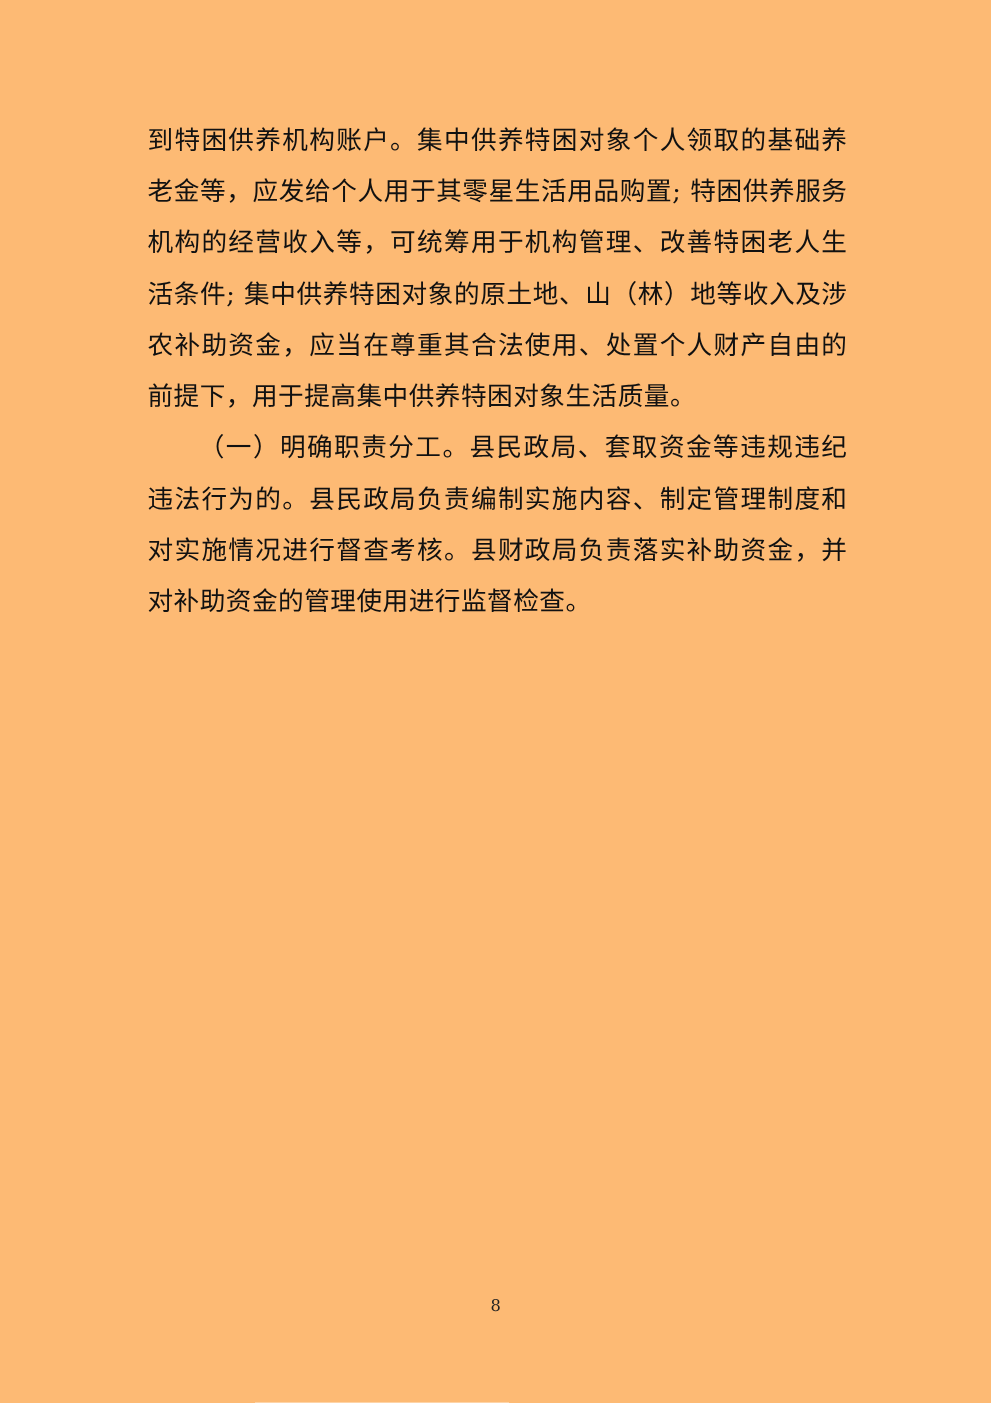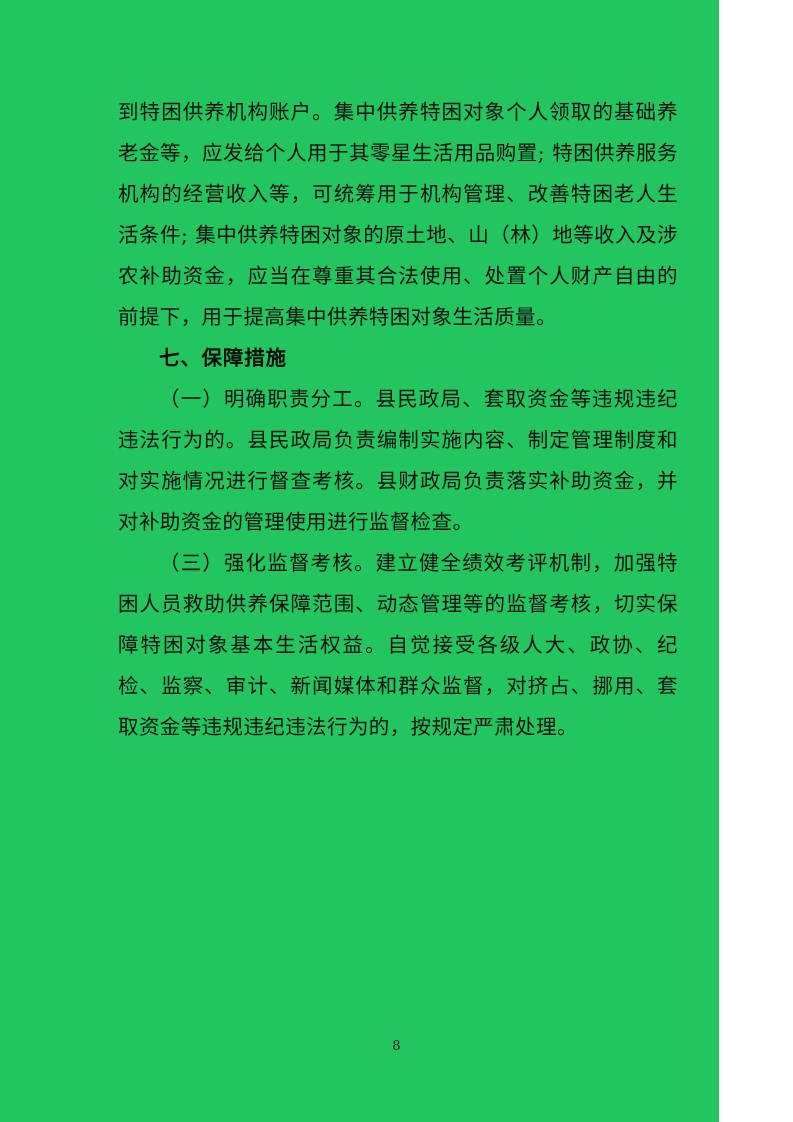--- a/index.html
+++ b/index.html
@@ -13,23 +13,23 @@
     height: 1122px;
     position: relative;
     font-family: "DejaVu Serif", "Liberation Serif", serif;
     color: #1a1a1a;
     overflow: hidden;
   }
   .page {
     position: absolute;
     top: 0;
     left: 0;
-    width: 719px;
+    width: 793px;
     height: 1122px;
-    background: #22c55e;
+    background: #fdba74;
     box-sizing: border-box;
   }
   .content {
     position: absolute;
     left: 118px;
     top: 92px;
     width: 560px;
   }
   .para {
     font-size: 20.5px;
@@ -66,23 +66,21 @@
   }
 </style>
 </head>
 <body>
 
 <div class="page">
   <div class="content">
 
     <p class="para">到特困供养机构账户。集中供养特困对象个人领取的基础养老金等，应发给个人用于其零星生活用品购置; 特困供养服务机构的经营收入等，可统筹用于机构管理、改善特困老人生活条件; 集中供养特困对象的原土地、山（林）地等收入及涉农补助资金，应当在尊重其合法使用、处置个人财产自由的前提下，用于提高集中供养特困对象生活质量。</p>
 
-    <h2 class="heading">七、保障措施</h2>
 
     <p class="para indent">（一）明确职责分工。县民政局、套取资金等违规违纪违法行为的。县民政局负责编制实施内容、制定管理制度和对实施情况进行督查考核。县财政局负责落实补助资金，并对补助资金的管理使用进行监督检查。</p>
 
 
-    <p class="para indent">（三）强化监督考核。建立健全绩效考评机制，加强特困人员救助供养保障范围、动态管理等的监督考核，切实保障特困对象基本生活权益。自觉接受各级人大、政协、纪检、监察、审计、新闻媒体和群众监督，对挤占、挪用、套取资金等违规违纪违法行为的，按规定严肃处理。</p>
 
   </div>
 
   <div class="page-number">8</div>
 </div>
 
 </body></html>

